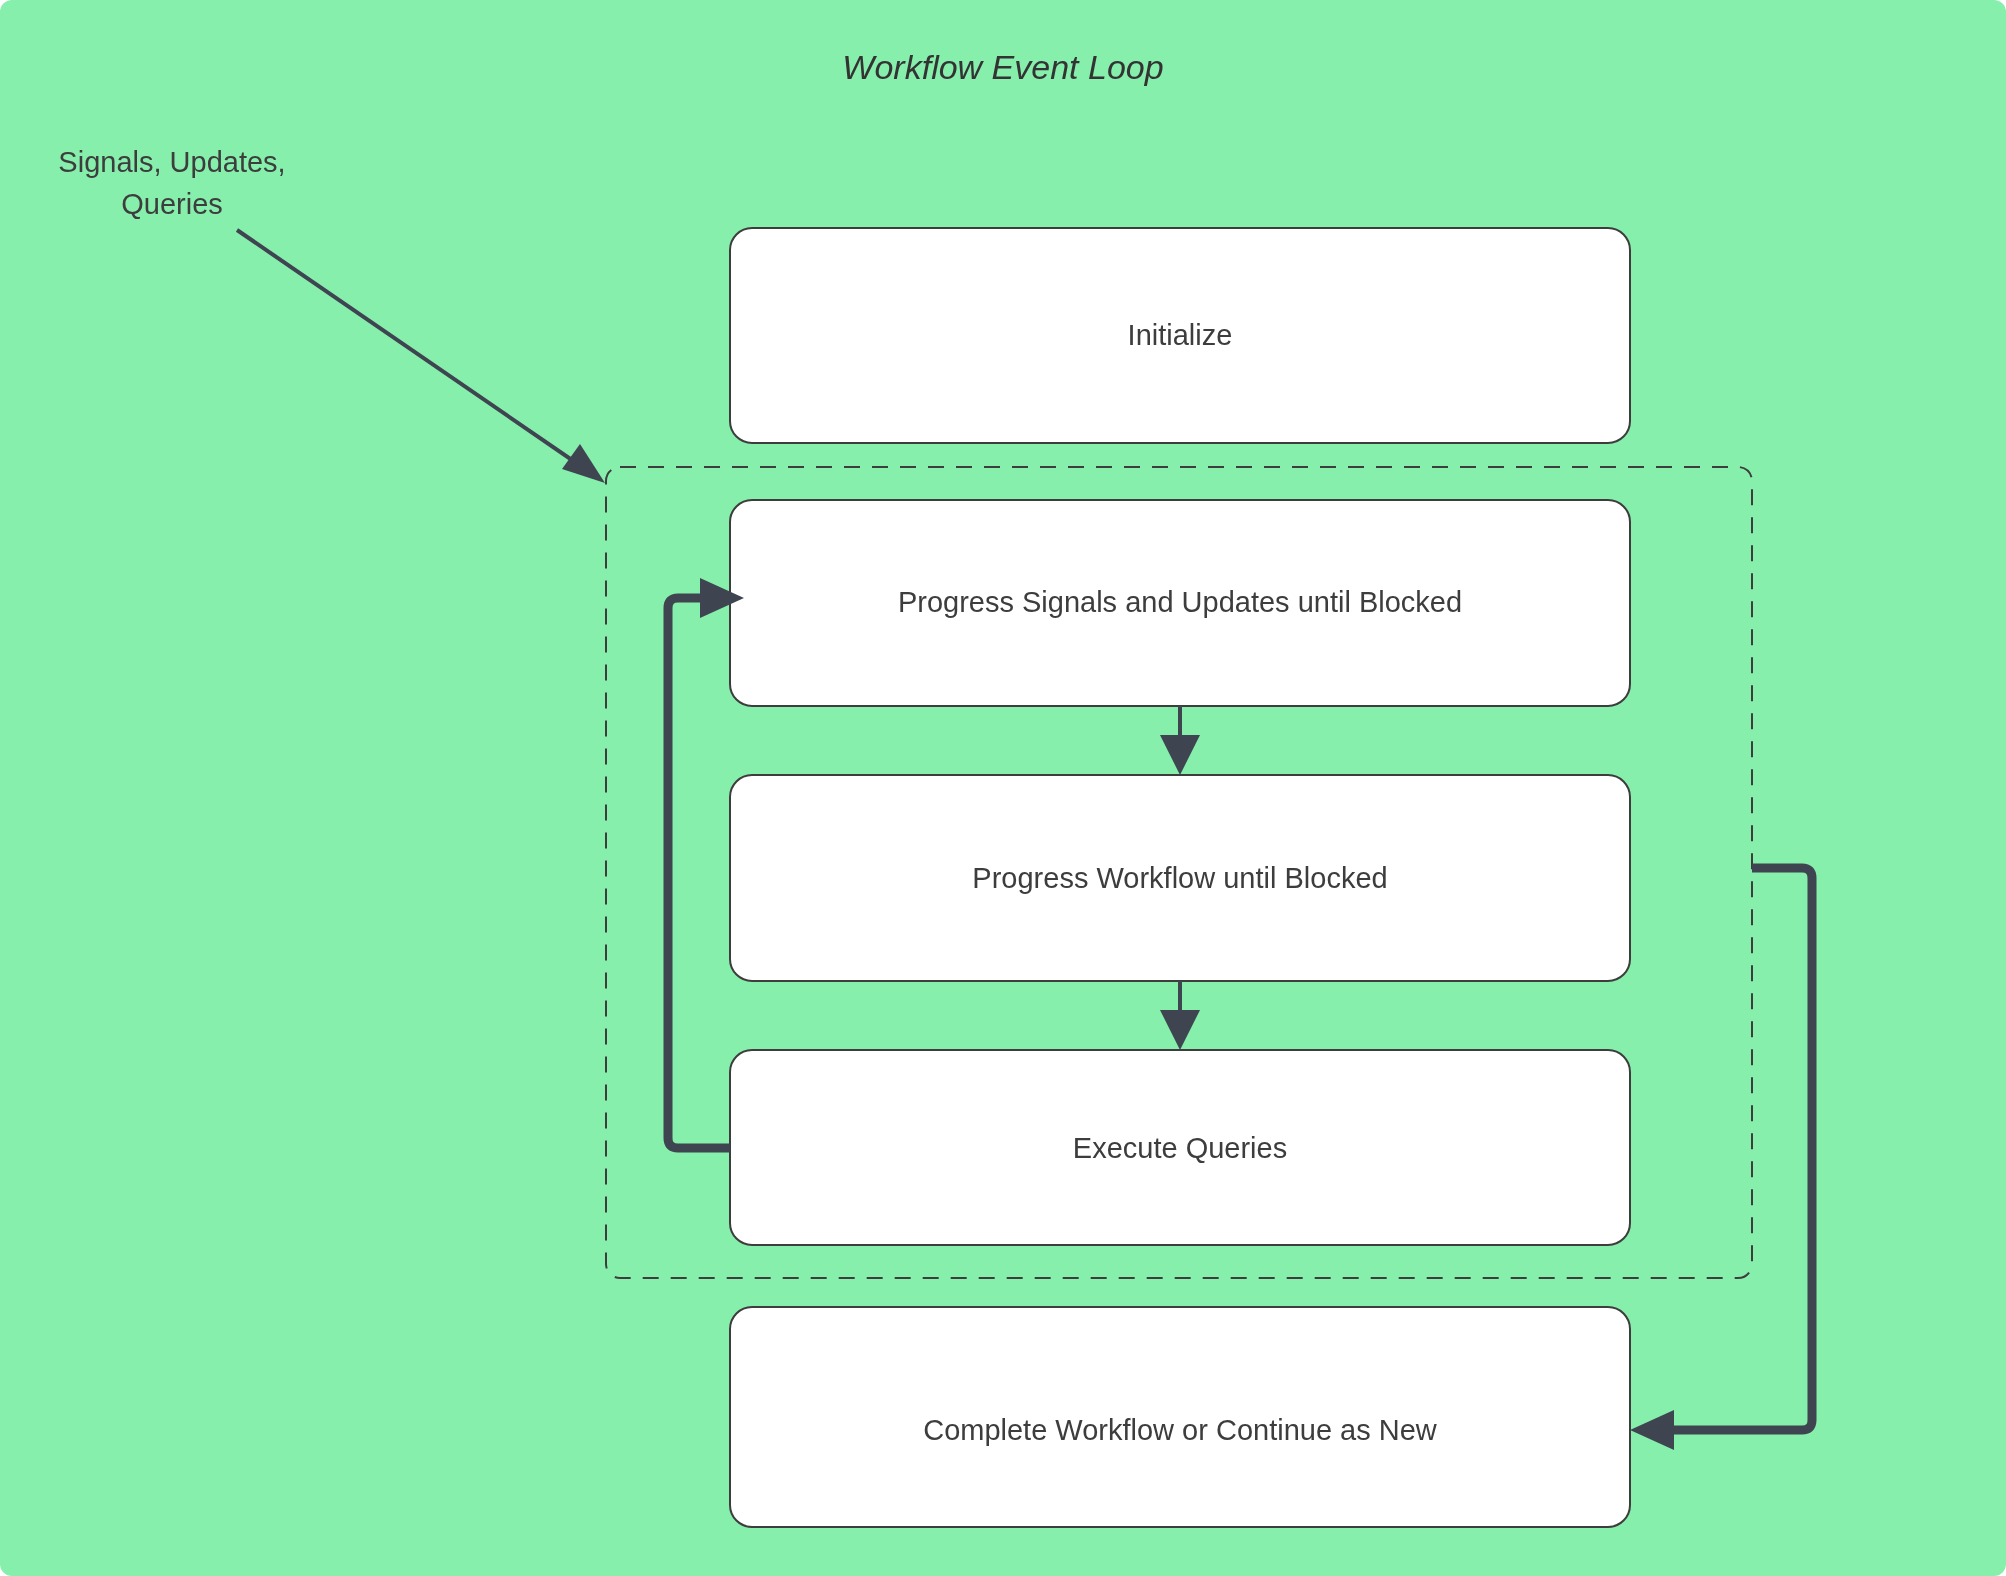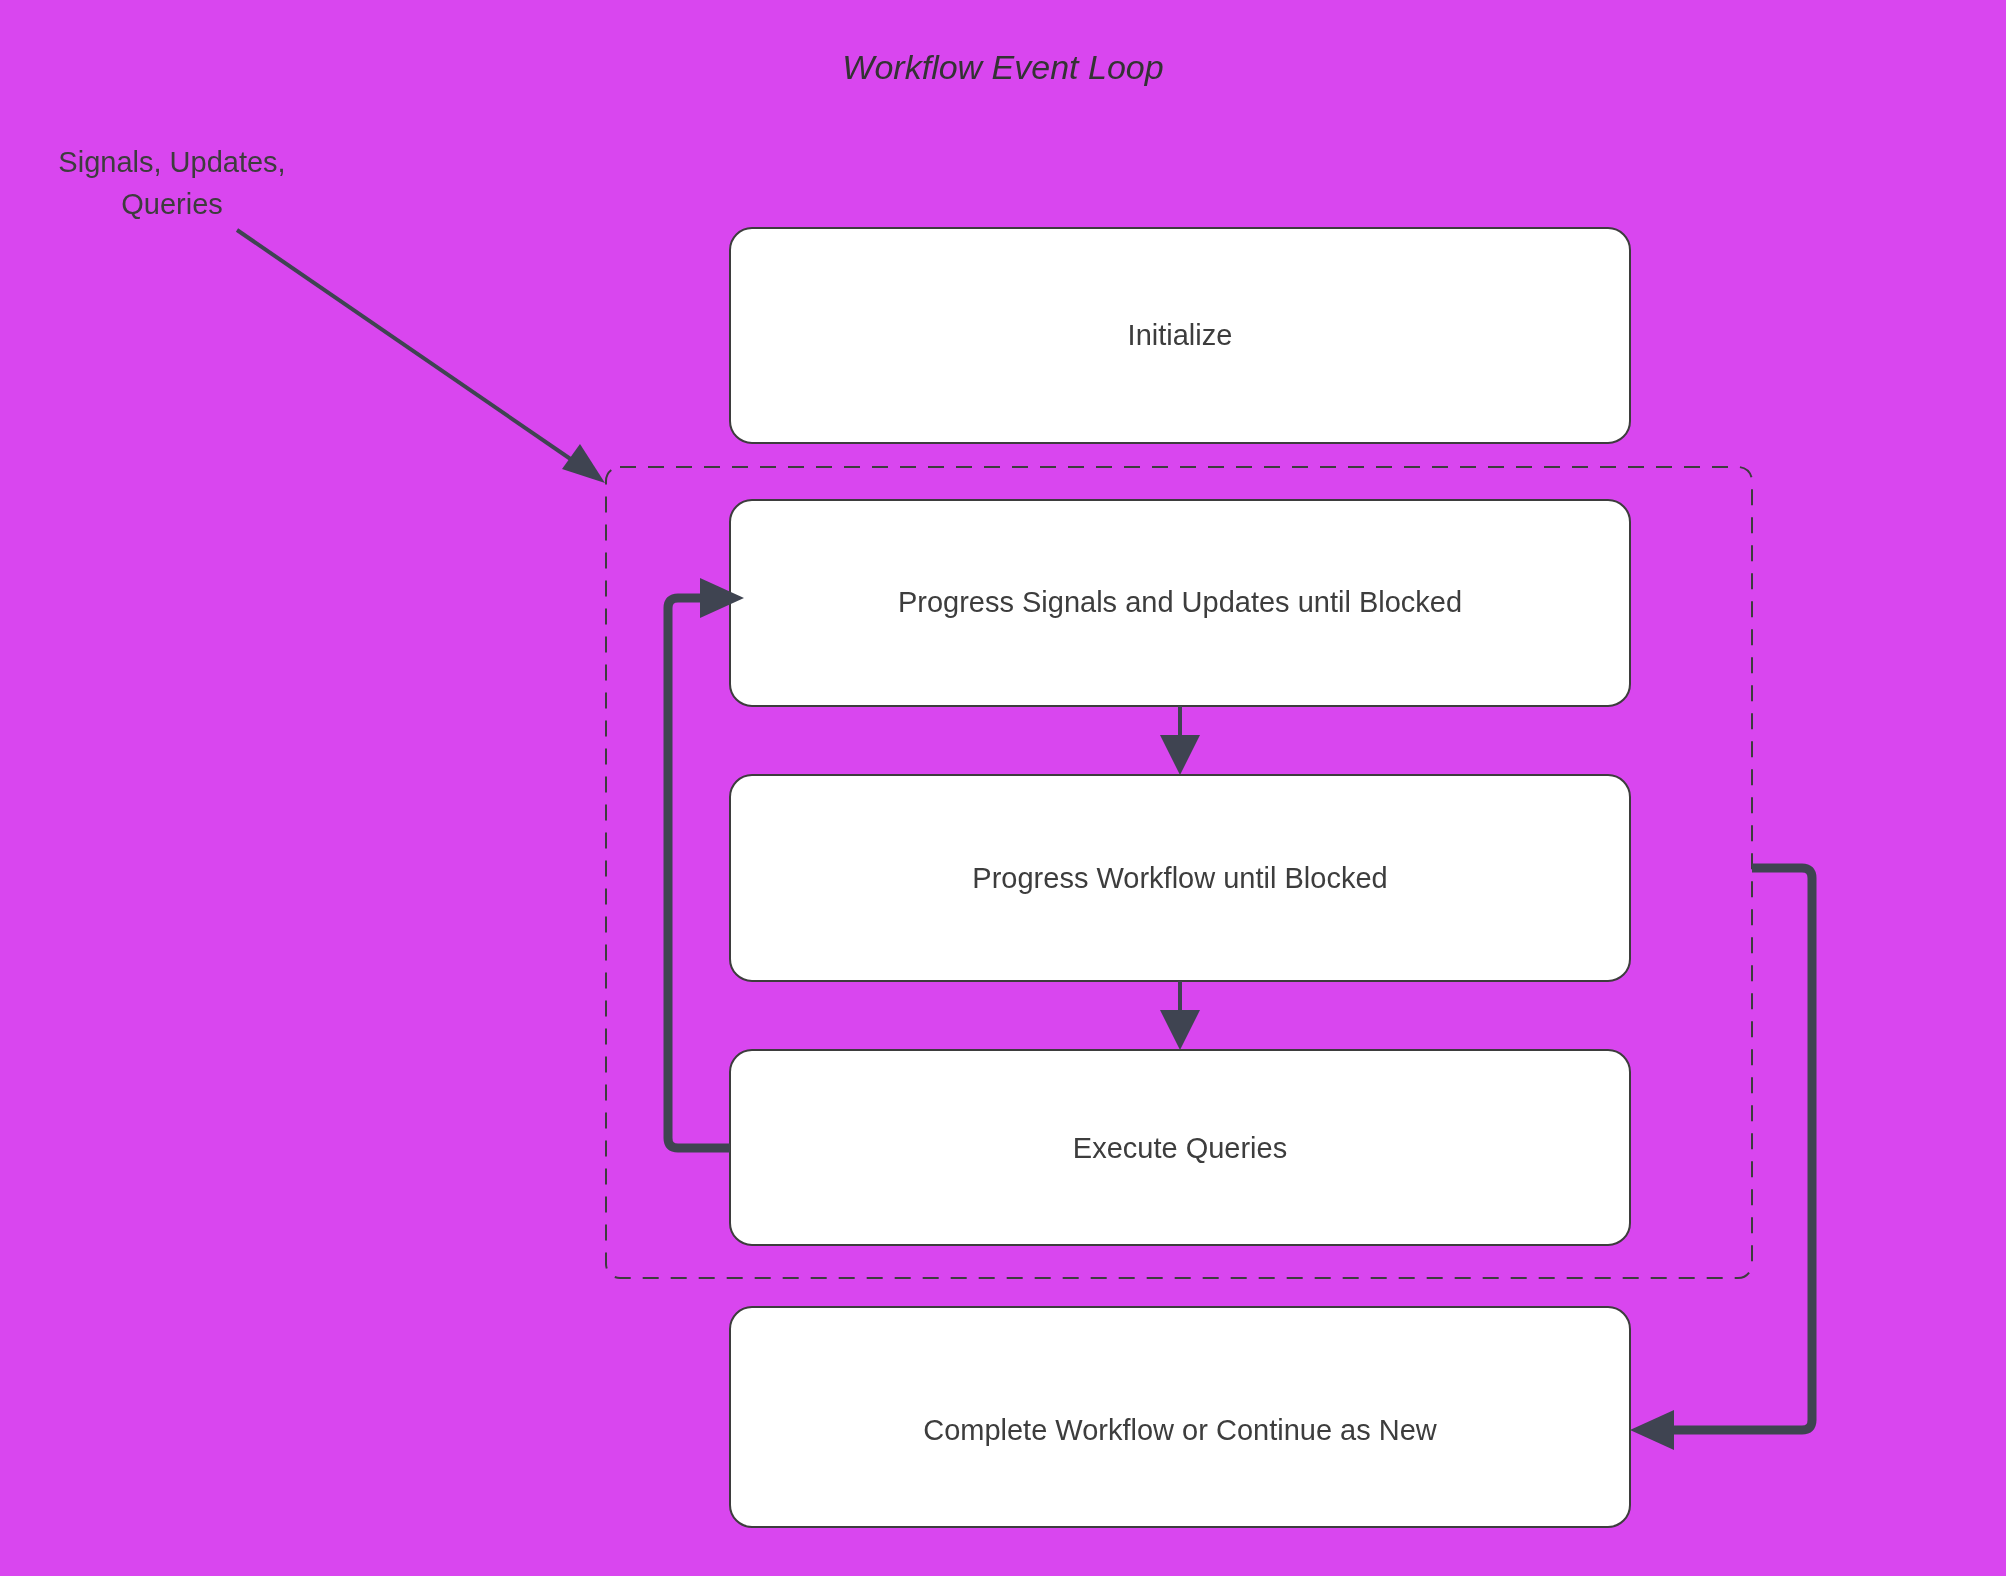--- a/index.html
+++ b/index.html
@@ -10,21 +10,22 @@
   body {
     width: 2006px;
     height: 1576px;
     overflow: hidden;
     font-family: "Liberation Sans", sans-serif;
   }
   #diagram-root {
     position: relative;
     width: 2006px;
     height: 1576px;
-    background: #d946ef;
+    background: #86efac;
+    border-radius: 12px;
   }
   svg.diagram-canvas {
     position: absolute;
     top: 0;
     left: 0;
     width: 2006px;
     height: 1576px;
     display: block;
   }
   .diagram-title {

